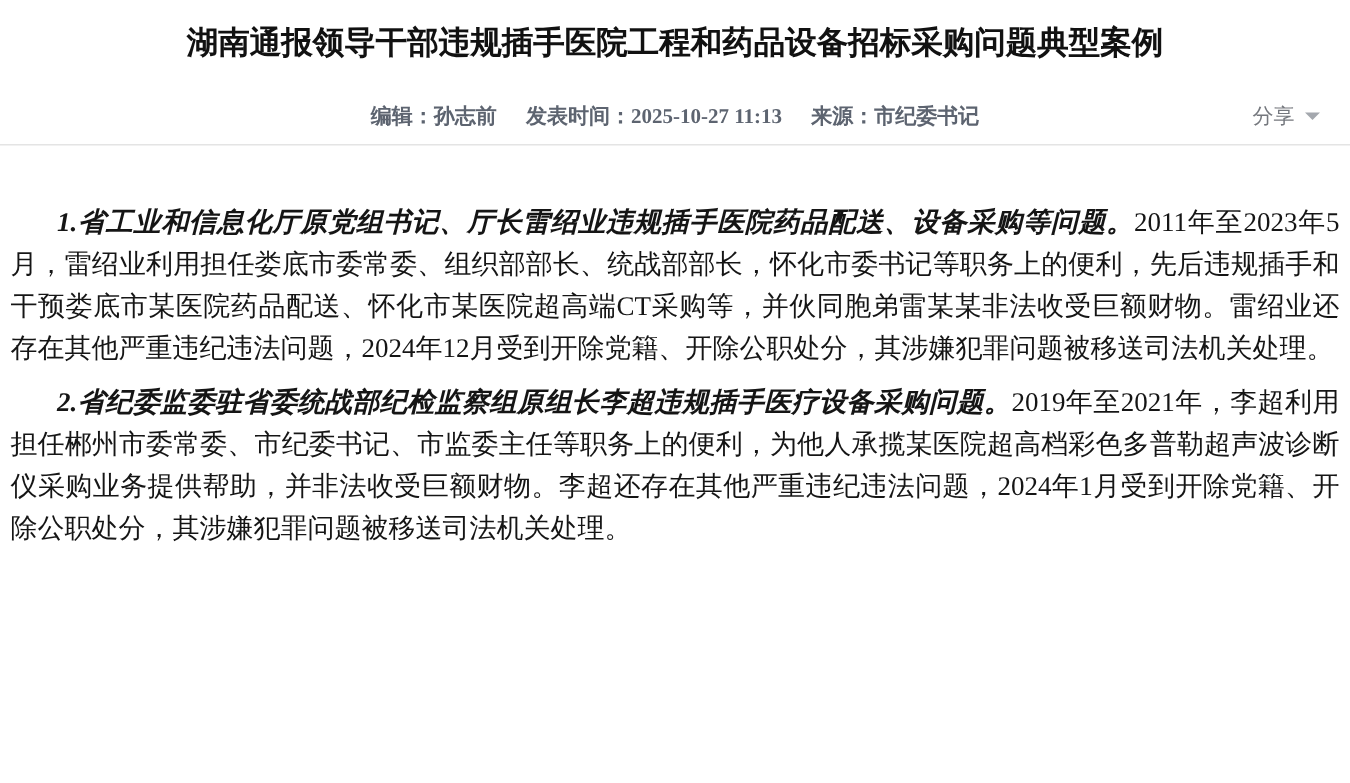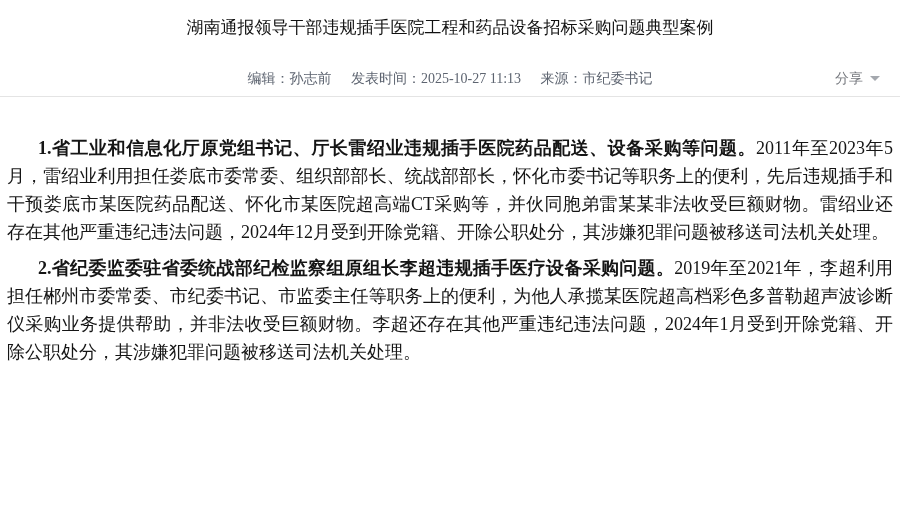--- a/index.html
+++ b/index.html
@@ -20,38 +20,38 @@
   .page {
     width: 900px;
     height: 522px;
     overflow: hidden;
     background: var(--page-bg);
     position: relative;
   }
   .article-title {
     margin-top: 14px;
     text-align: center;
-    font-size: 17px;
+    font-size: 21px;
     line-height: 28px;
-    font-weight: normal;
+    font-weight: bold;
     color: var(--title-color);
     letter-spacing: 0px;
   }
   .meta-row {
     position: relative;
     margin-top: 27px;
     height: 20px;
     font-size: 14px;
     line-height: 20px;
     color: var(--meta-color);
   }
   .meta-center {
     text-align: center;
   }
-  .meta-item { display: inline-block; white-space: nowrap; }
+  .meta-item { display: inline-block; white-space: nowrap; font-weight: bold; }
   .meta-item + .meta-item { margin-left: 16px; }
   .share {
     position: absolute;
     right: 20px;
     top: 0;
     height: 20px;
     line-height: 20px;
     color: var(--share-color);
     cursor: pointer;
     white-space: nowrap;
@@ -81,20 +81,21 @@
     line-height: 28px;
     color: var(--body-color);
     text-align: justify;
   }
   .article-body p {
     text-indent: 31px;
     margin-bottom: 8px;
   }
   .article-body .lead {
     font-weight: bold;
+    font-style: italic;
   }
 </style>
 </head>
 <body>
 
 <div class="page">
 
   <h1 class="article-title">湖南通报领导干部违规插手医院工程和药品设备招标采购问题典型案例</h1>
 
   <div class="meta-row">

